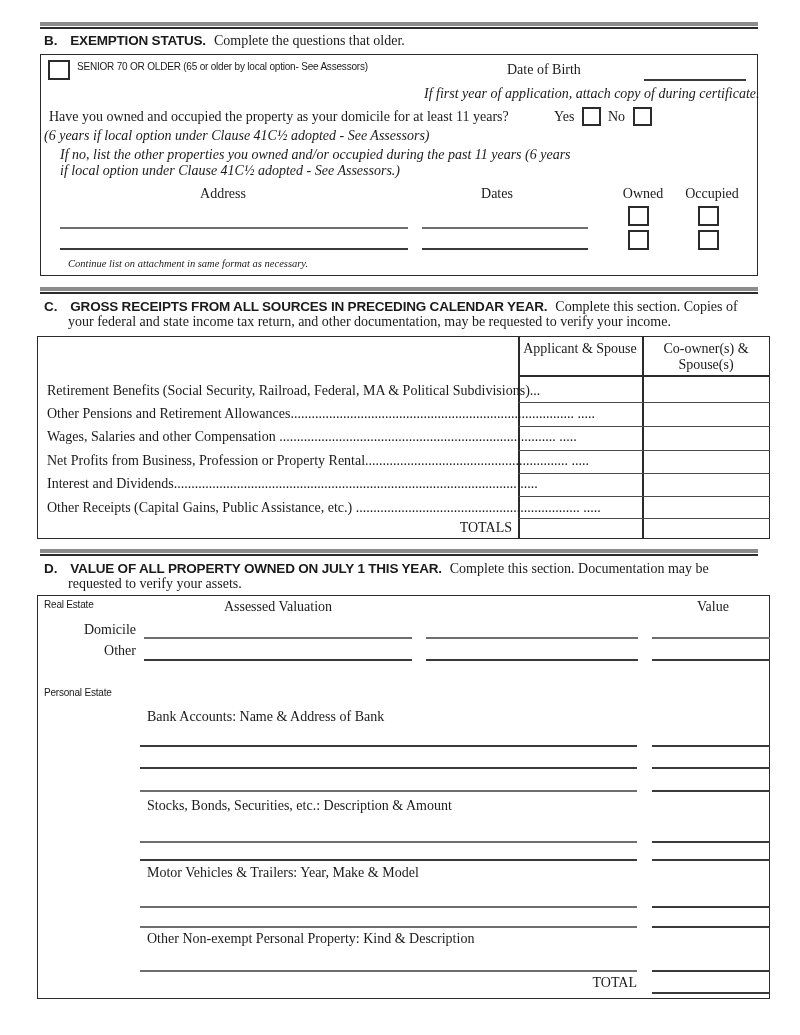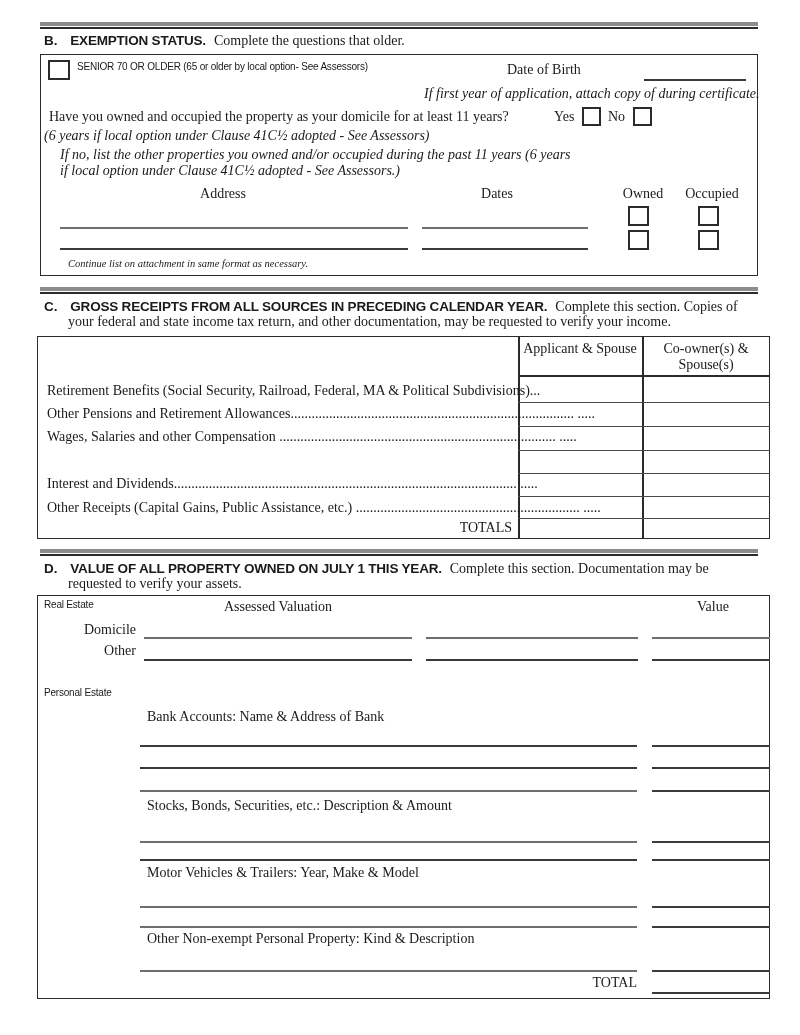--- a/index.html
+++ b/index.html
@@ -216,20 +216,23 @@
   <div class="t ctr" style="left:644px; top:341px; width:124px;">Co-owner(s)  &amp;</div>
   <div class="t ctr" style="left:644px; top:357px; width:124px;">Spouse(s)</div>
 
   <div class="t" style="left:47px; top:383px;">Retirement Benefits (Social Security, Railroad, Federal, MA &amp; Political Subdivisions)...</div>
 
   <div class="t" style="left:47px; top:406px;">
     <span>Other Pensions and Retirement Allowances</span><span>................................................................................. .....</span>
   </div>
   <div class="t" style="left:47px; top:429px;">
     <span>Wages, Salaries and other Compensation </span><span>............................................................................... .....</span>
+  </div>
+  <div class="t" style="left:47px; top:453px;">
+    <span>Net Profits from Business, Profession or Property Rental</span><span>.......................................................... .....</span>
   </div>
   <div class="t" style="left:47px; top:476px;">
     <span>Interest and Dividends</span><span>.................................................................................................. .....</span>
   </div>
   <div class="t" style="left:47px; top:500px;">
     <span>Other Receipts (Capital Gains, Public Assistance, etc.) </span><span>................................................................ .....</span>
   </div>
 
   <div class="t rt" style="left:340px; top:520px; width:172px;">TOTALS</div>
 

